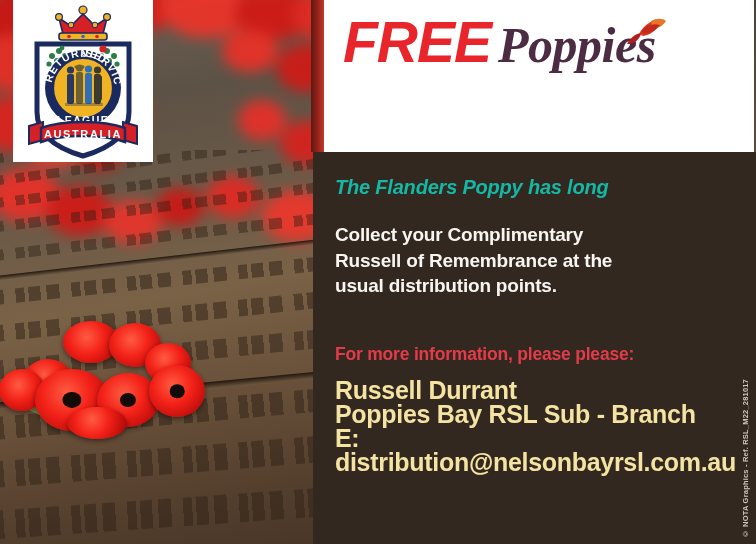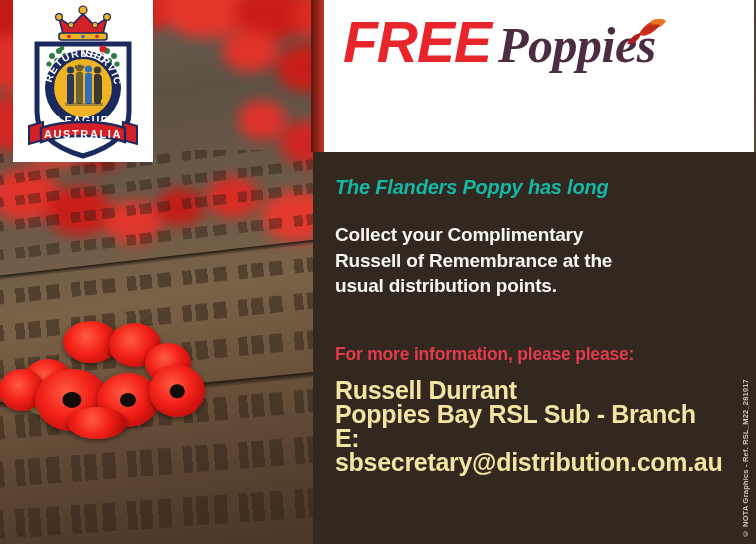--- a/index.html
+++ b/index.html
@@ -318,19 +318,19 @@
       <div class="t-white">usual distribution points.</div>
 
       <div class="gap-b"></div>
 
       <div class="t-red">For more information, please please:</div>
 
       <div class="gap-c"></div>
 
       <div class="t-cream">Russell Durrant</div>
       <div class="t-cream">Poppies Bay RSL Sub - Branch</div>
-      <div class="t-cream">E: sbsecretary@distribution.com.au</div>
+      <div class="t-cream">E: distribution@nelsonbayrsl.com.au</div>
     </div>
 
     <div class="credit">© NOTA Graphics - Ref. RSL_M22_281017</div>
   </div>
 
 </div>
 
 </body></html>

